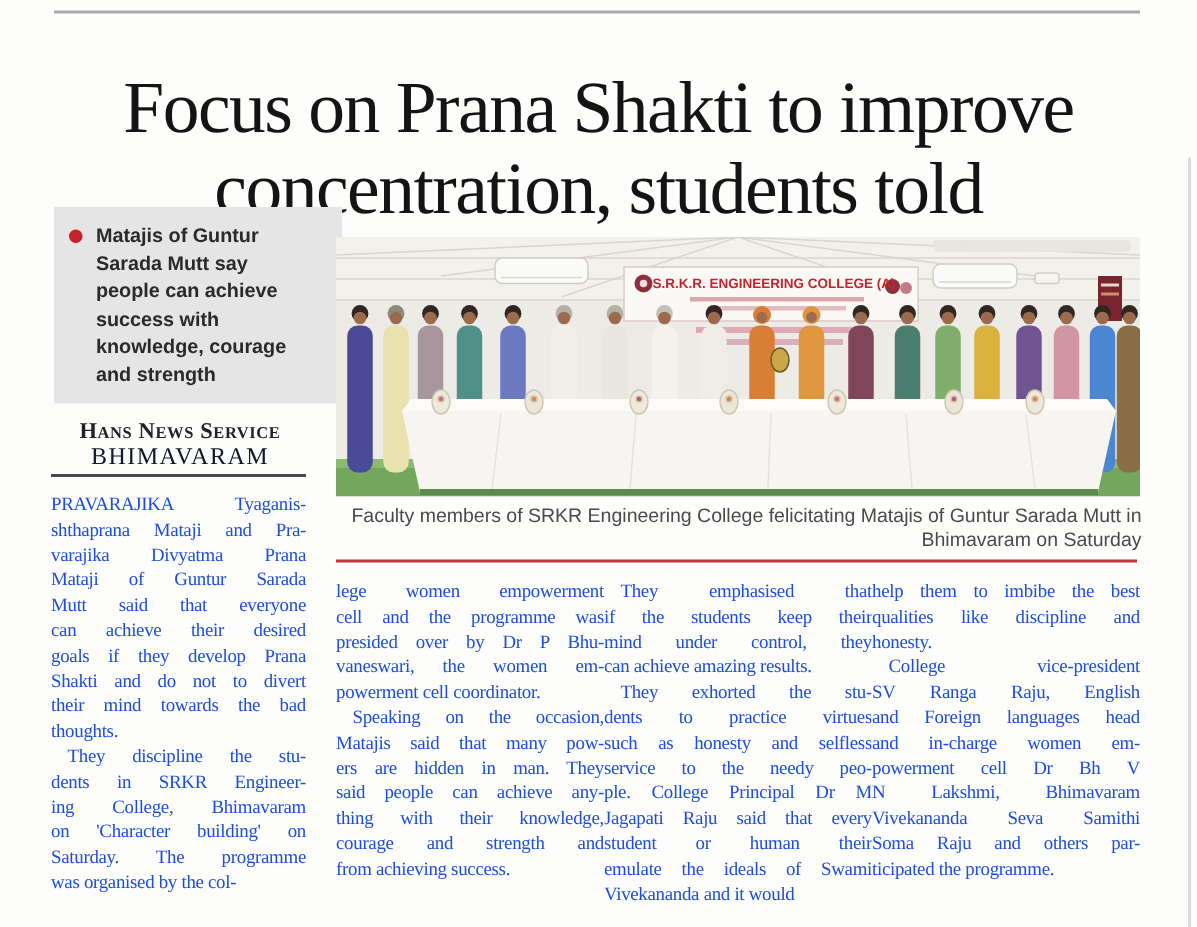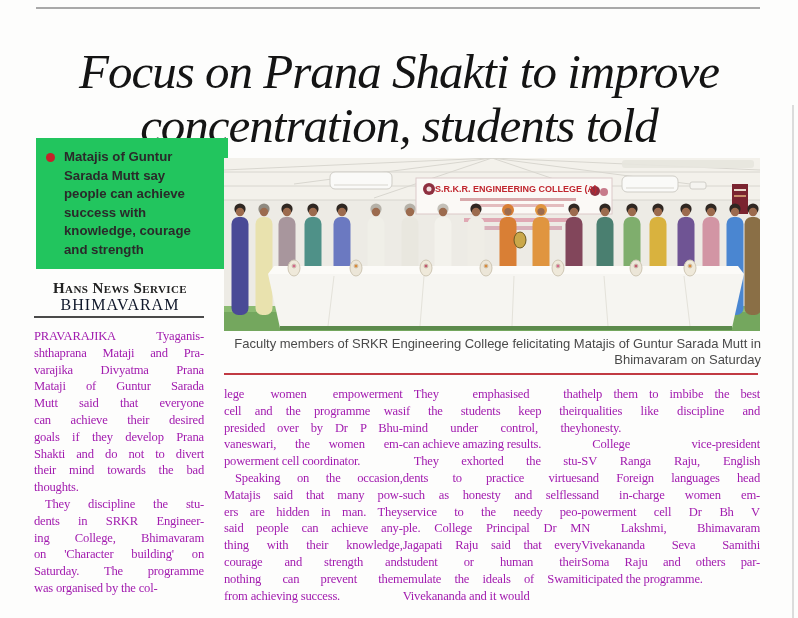--- a/index.html
+++ b/index.html
@@ -2,42 +2,42 @@
 <html><head>
 <meta charset="utf-8">
 <style>
   html,body{margin:0;padding:0;}
   body{
     width:798px;height:618px;position:relative;overflow:hidden;
     background:#fdfdfc;font-family:"Liberation Serif",serif;color:#1c1c1c;
   }
   .top-rule{position:absolute;left:36px;top:7px;width:724px;height:1.5px;background:#a9a9a9;}
   .headline{position:absolute;left:0;top:12px;width:798px;text-align:center;
-    font-family:"Liberation Serif",serif;font-style:italic;font-weight:500;
+    font-family:"Liberation Serif",serif;font-weight:500;
     font-size:49px;line-height:54px;color:#141414;letter-spacing:-1px;}
   
   .hl-box{position:absolute;left:36px;top:138px;width:192px;box-sizing:border-box;
-    background:#22c55e;padding:10px 8px 10px 8px;}
+    background:#e5e5e5;padding:10px 8px 10px 8px;}
   .hl-inner{position:relative;padding-left:20px;}
   .bullet{position:absolute;left:2px;top:5px;width:9px;height:9px;border-radius:50%;background:#c5222a;}
   .hl-line{font-family:"Liberation Sans",sans-serif;font-weight:bold;font-size:13.2px;
     line-height:18.5px;color:#2a2a2a;}
   .byline{position:absolute;left:30px;top:280px;width:180px;text-align:center;
     font-variant:small-caps;font-weight:bold;font-size:15px;letter-spacing:.4px;color:#222;}
   .dateline{position:absolute;left:30px;top:296px;width:180px;text-align:center;
     font-size:16px;letter-spacing:1px;color:#0f172a;}
   .byline-rule{position:absolute;left:34px;top:316px;width:170px;height:2px;background:#4a4a4a;}
   
   .photo{position:absolute;left:224px;top:158px;width:536px;height:173px;display:block;}
   .caption{position:absolute;left:225px;top:336px;width:536px;
     font-family:"Liberation Sans",sans-serif;font-size:13px;line-height:16px;color:#4a4a4a;text-align:right;}
   .cap-line{white-space:nowrap;overflow:hidden;}
   .red-rule{position:absolute;left:224px;top:373px;width:534px;height:2px;background:#c13a43;}
   
-  .col{position:absolute;font-size:12.6px;line-height:16.8px;letter-spacing:-0.2px;color:#a21caf;}
+  .col{position:absolute;font-size:12.6px;line-height:16.8px;letter-spacing:-0.2px;color:#1d4ed8;}
   .col-0{left:34px;top:328px;width:170px;}
   .cols3{position:absolute;left:224px;top:386px;width:536px;display:grid;
     grid-template-columns:1fr 1fr 1fr;}
   .cols3 .col{position:static;}
   .para{margin:0;}
   .para.indent .line:first-child{text-indent:11px;}
   .line{text-align:justify;text-align-last:justify;height:16.8px;overflow:hidden;}
   .line.pend{text-align-last:left;}
   .edge-line{position:absolute;left:792px;top:105px;width:2px;height:513px;background:#dcdcdc;}
 </style>
@@ -291,21 +291,20 @@
         <div class="line">vaneswari, the women em-</div>
         <div class="line pend">powerment cell coordinator.</div>
       </div>
       <div class="para indent">
         <div class="line">Speaking on the occasion,</div>
         <div class="line">Matajis said that many pow-</div>
         <div class="line">ers are hidden in man. They</div>
         <div class="line">said people can achieve any-</div>
         <div class="line">thing with their knowledge,</div>
         <div class="line">courage and strength and</div>
-        <div class="line">nothing can prevent them</div>
         <div class="line pend">from achieving success.</div>
       </div>
     </div>
   <div class="col">
       <div class="para indent">
         <div class="line">They emphasised that</div>
         <div class="line">if the students keep their</div>
         <div class="line">mind under control, they</div>
         <div class="line pend">can achieve amazing results.</div>
       </div>

